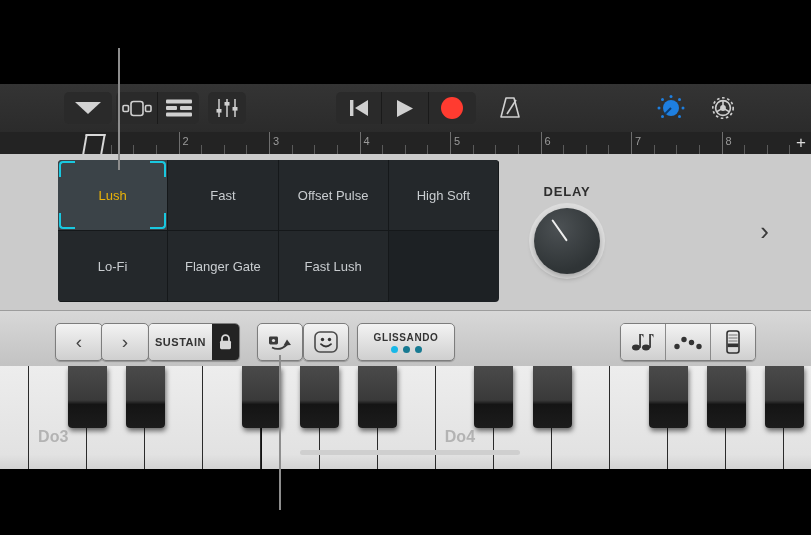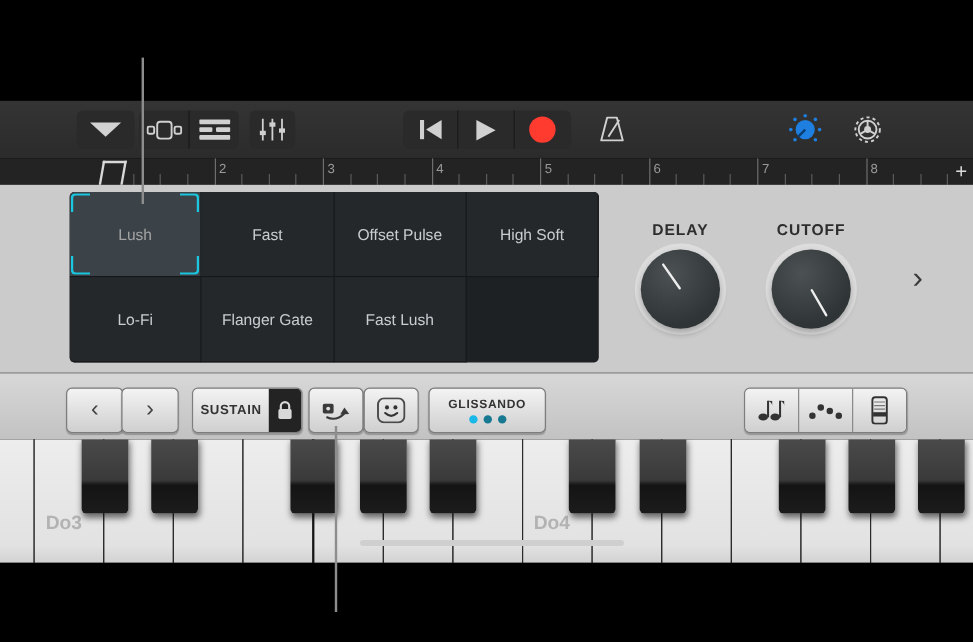--- a/index.html
+++ b/index.html
@@ -27,21 +27,21 @@
   .cyc{position:absolute;left:84px;top:2px;width:16px;height:18px;
      border-left:2px solid #d8d8d8;border-top:2px solid #d8d8d8;
      border-right:2px solid #d8d8d8;transform:skewX(-10deg);}
 
   
   .panel{position:absolute;left:0;top:154px;width:811px;height:156px;background:#cbcbcb;}
   .grid{position:absolute;left:58px;top:6px;width:441px;height:142px;background:#1d2124;
      border-radius:4px;overflow:hidden;display:grid;grid-template-columns:repeat(4,1fr);grid-template-rows:1fr 1fr;}
   .cell{position:relative;display:flex;align-items:center;justify-content:center;
      font-size:13px;color:#c9cdd0;background:#24282b;border-right:1px solid #15181a;border-bottom:1px solid #15181a;}
-  .cell.sel{background:#3b4348;color:#a3a3a3;}
+  .cell.sel{background:#3b4348;color:#eab308;}
   .cell.sel .c{position:absolute;width:14px;height:14px;border-color:#19c8e0;border-style:solid;}
   .cell.sel .c1{left:1px;top:1px;border-width:2px 0 0 2px;border-radius:4px 0 0 0;}
   .cell.sel .c2{right:1px;top:1px;border-width:2px 2px 0 0;border-radius:0 4px 0 0;}
   .cell.sel .c3{left:1px;bottom:1px;border-width:0 0 2px 2px;border-radius:0 0 0 4px;}
   .cell.sel .c4{right:1px;bottom:1px;border-width:0 2px 2px 0;border-radius:0 0 4px 0;}
 
   .knob-wrap{position:absolute;top:30px;display:flex;flex-direction:column;align-items:center;}
   .knob-lbl{font-size:13px;font-weight:bold;letter-spacing:.8px;color:#2d2d2d;margin-bottom:9px;}
   .knob{position:relative;width:66px;height:66px;border-radius:50%;
      background:radial-gradient(circle at 38% 30%,#4c5154,#2f3436 70%);
@@ -50,21 +50,21 @@
      transform-origin:50% 0;border-radius:1px;}
   .arrow-next{position:absolute;right:42px;top:62px;color:#3a3a3a;font-size:26px;font-weight:300;}
 
   
   .kbar{position:absolute;left:0;top:310px;width:811px;height:56px;
      background:linear-gradient(to bottom,#d8d8d8,#c2c2c2);border-top:1px solid #9d9d9d;}
   .kb{position:absolute;top:12px;height:36px;border:1px solid #7d7d7d;border-radius:5px;
      background:linear-gradient(to bottom,#f3f3f3,#cfcfcf);display:flex;align-items:center;justify-content:center;
      box-shadow:0 1px 1px rgba(0,0,0,.25);color:#333;}
   .kb .chev{font-size:19px;color:#444;font-weight:300;}
-  .sustain{position:absolute;left:160px;top:12px;height:36px;width:90px;display:flex;
+  .sustain{position:absolute;left:148px;top:12px;height:36px;width:90px;display:flex;
      border:1px solid #7d7d7d;border-radius:5px;overflow:hidden;box-shadow:0 1px 1px rgba(0,0,0,.25);}
   .sustain .s-lbl{flex:1;display:flex;align-items:center;justify-content:center;
      background:linear-gradient(to bottom,#f3f3f3,#cfcfcf);font-size:11px;font-weight:bold;letter-spacing:.5px;color:#333;}
   .sustain .s-lock{width:27px;background:#232323;display:flex;align-items:center;justify-content:center;}
   .gliss{position:absolute;left:357px;top:12px;width:96px;height:36px;
      border:1px solid #7d7d7d;border-radius:5px;background:linear-gradient(to bottom,#f3f3f3,#cfcfcf);
      display:flex;flex-direction:column;align-items:center;justify-content:center;box-shadow:0 1px 1px rgba(0,0,0,.25);}
   .gliss .g-lbl{font-size:10px;font-weight:bold;letter-spacing:.6px;color:#333;}
   .gliss .dots{display:flex;gap:5px;margin-top:3px;}
   .gliss .dots i{width:7px;height:7px;border-radius:50%;display:block;}
@@ -260,26 +260,20 @@
         </div>
       </div>
 
     <div class="knob-wrap" style="left:534px;">
       <div class="knob-lbl">DELAY</div>
       <div class="knob">
         <div class="ptr" id="ptr0" style="transform: translate(-50%, 0px) rotate(145deg);"></div>
       </div>
     </div>
 
-    <div class="knob-wrap" style="left:643px;">
-      <div class="knob-lbl">CUTOFF</div>
-      <div class="knob">
-        <div class="ptr" id="ptr1" style="transform: translate(-50%, 0px) rotate(330deg);"></div>
-      </div>
-    </div>
 
     <div class="arrow-next">›</div>
   </div>
 
   <div class="kbar">
 
     <div class="kb" style="left:55px;width:46px;">
       <span class="chev">‹</span>
     </div>
     <div class="kb" style="left:101px;width:46px;">

